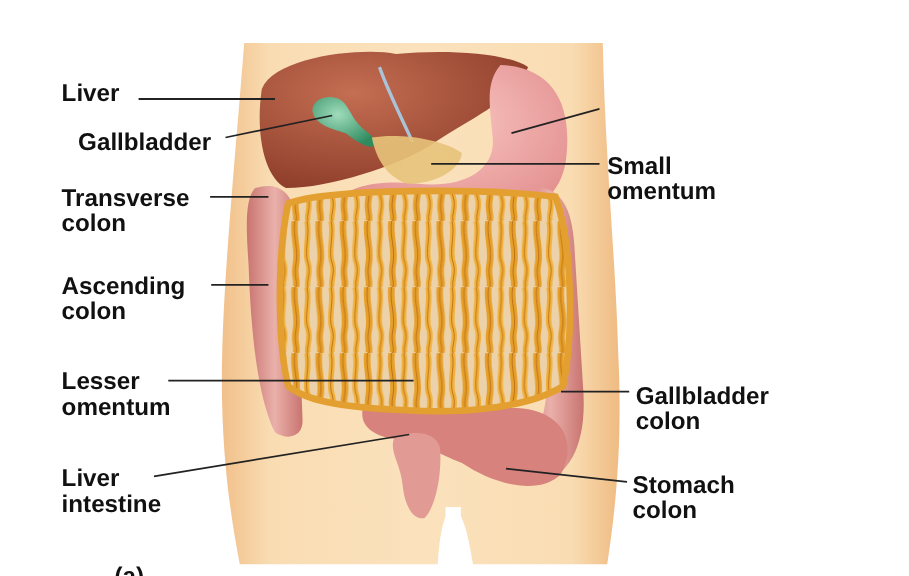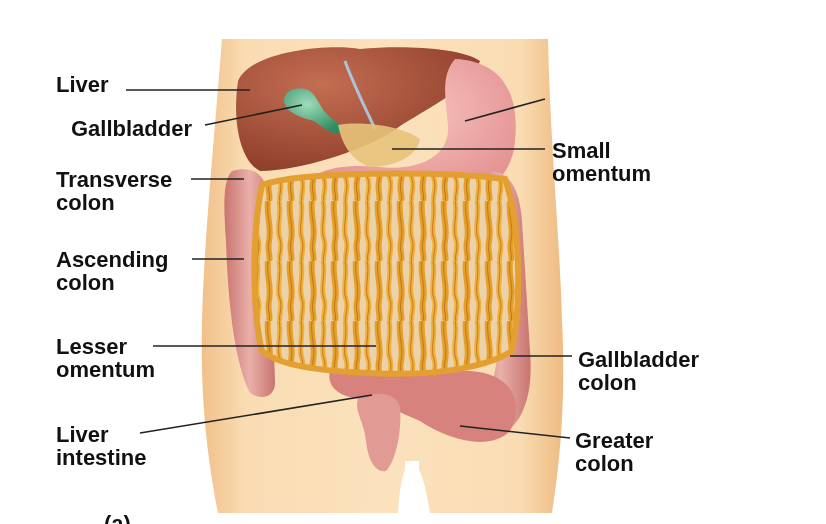--- a/index.html
+++ b/index.html
@@ -93,17 +93,17 @@
   <div class="label" style="left:56px;top:227px;">Ascending
 colon</div>
   <div class="label" style="left:56px;top:314px;">Lesser
 omentum</div>
   <div class="label" style="left:56px;top:402px;">Liver
 intestine</div>
   <div class="label" style="left:552px;top:118px;">Small
 omentum</div>
   <div class="label" style="left:578px;top:327px;">Gallbladder
 colon</div>
-  <div class="label" style="left:575px;top:408px;">Greater
+  <div class="label" style="left:575px;top:408px;">Stomach
 colon</div>
 
   <div class="panel-label" style="left:104px;top:490px;">(a)</div>
 </div>
 
 </body></html>

